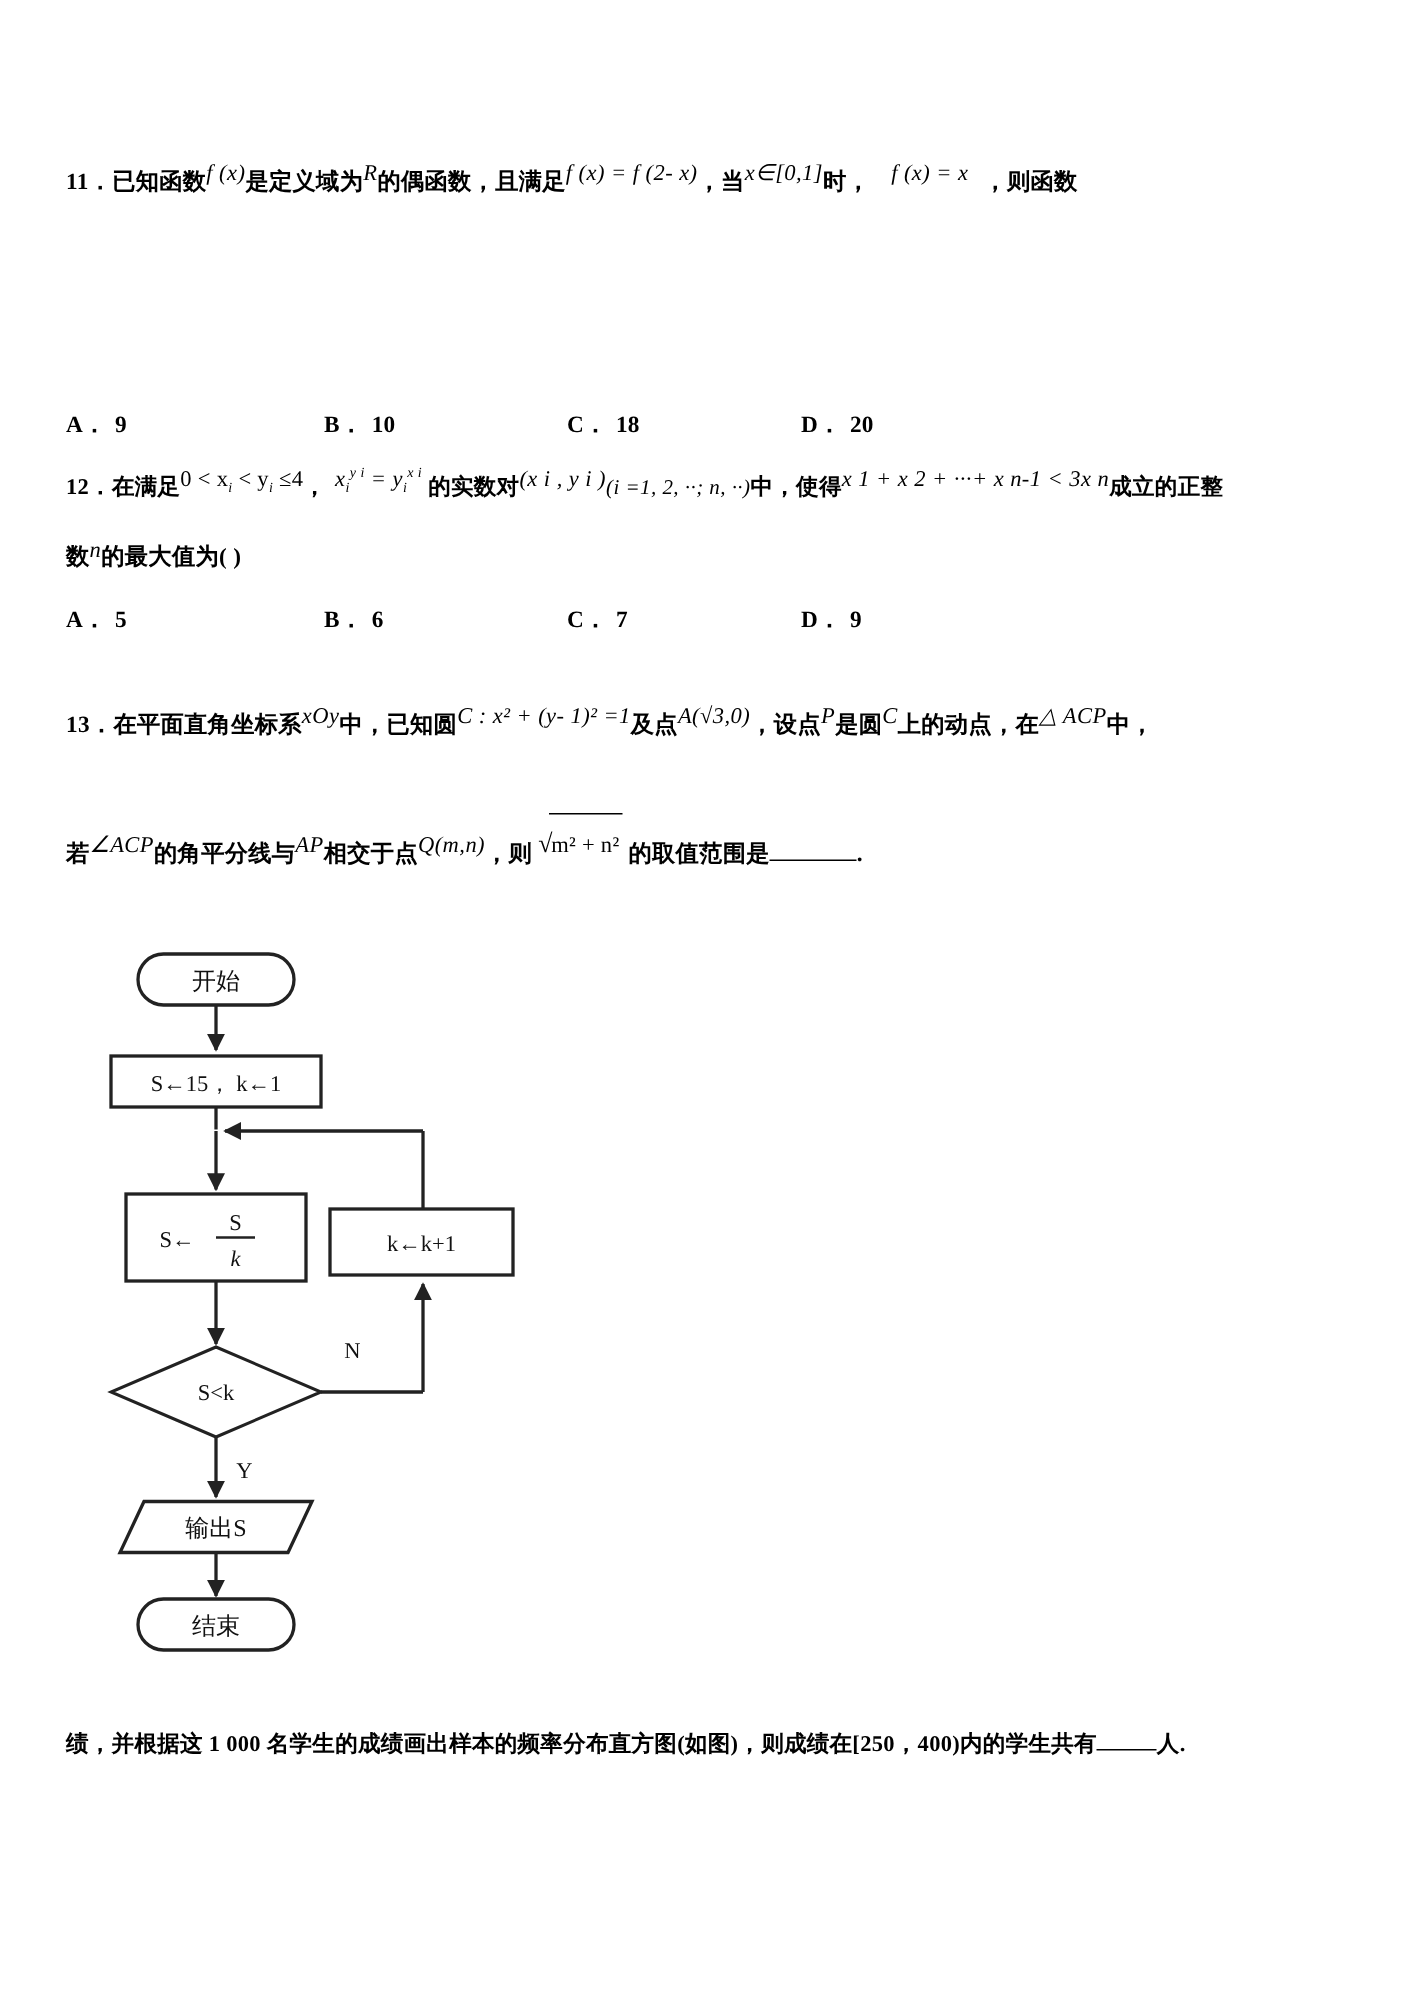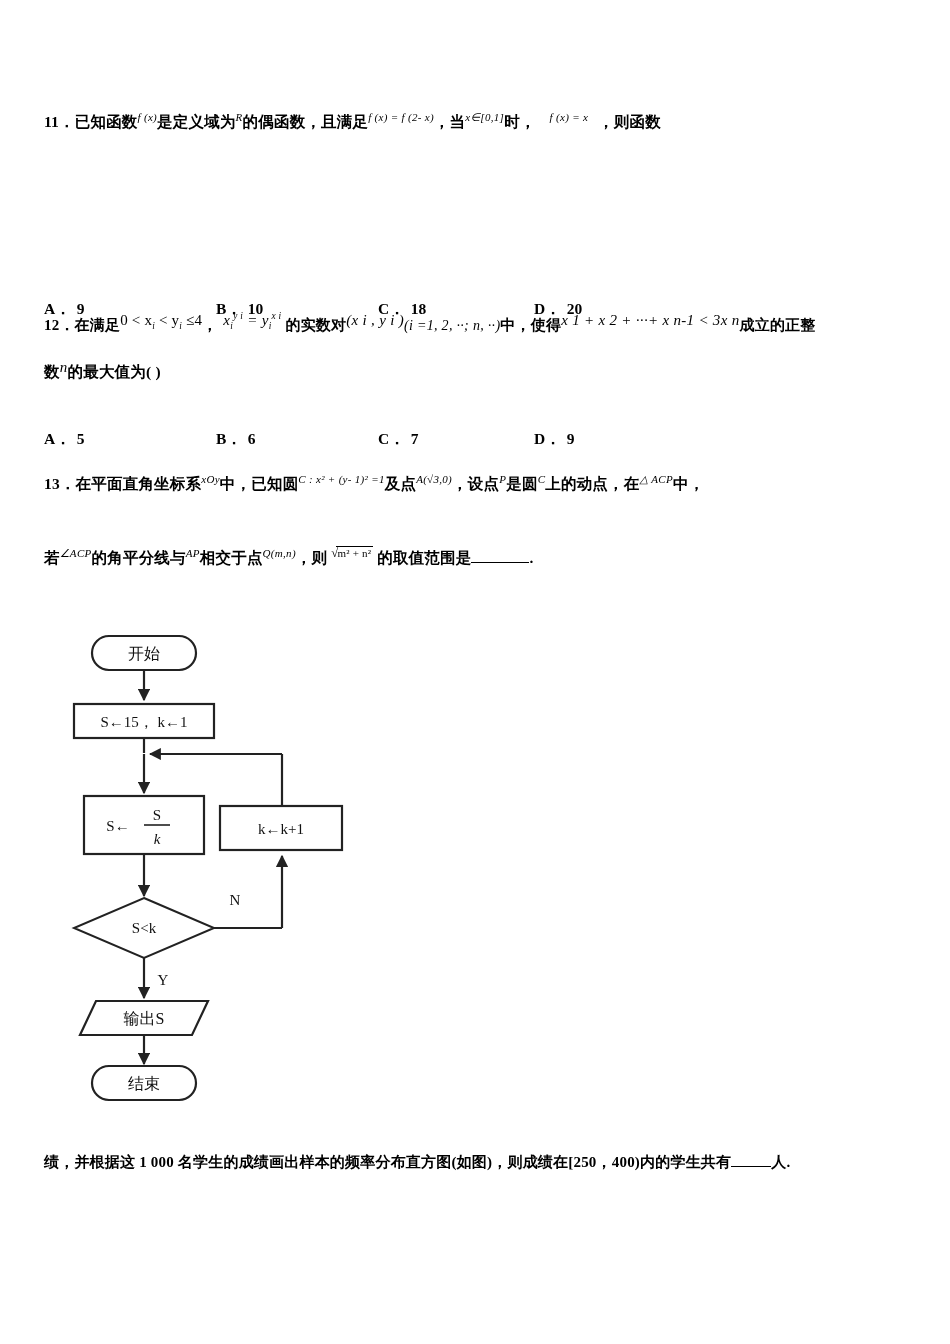--- a/index.html
+++ b/index.html
@@ -32,21 +32,21 @@
   }
   .mathr {
     font-family:"Liberation Serif", serif;
     font-style:normal;
     font-weight:400;
   }
   .sup { font-size:0.62em; vertical-align:super; font-style:italic; }
   .sub { font-size:0.62em; vertical-align:sub; font-style:italic; }
 
   
-  .raise { position:relative; top:-6px; font-size:11px; }
+  .raise { position:relative; top:-6px; font-size:15px; }
   .raise2 { position:relative; top:-5px; font-size:15px; }
 
   
   .frac {
     display:inline-block;
     vertical-align:-0.45em;
     text-align:center;
     font-style:italic;
     font-weight:400;
     font-size:15px;
@@ -55,27 +55,27 @@
   }
   .frac .num { display:block; padding:0 3px; }
   .frac .den { display:block; padding:0 3px; border-top:1.3px solid #000; }
 
   
   .rad { display:inline-block; position:relative; font-style:normal; font-weight:400; }
   .rad > .sign { font-size:1.15em; }
   .rad > .body {
     display:inline-block;
     border-top:1.2px solid #000;
-    padding:0 2px 0 1px;
+    padding:12px 2px 0 1px;
     margin-left:-2px;
   }
 
   
   .choices { position:absolute; font-weight:700; font-size:15.5px; white-space:nowrap; }
-  .choices span.opt { position:absolute;margin-top:26px; }
+  .choices span.opt { position:absolute; }
 
   
   .blank { display:inline-block; border-bottom:1.6px solid #000; }
 
   
   #flowchart { position:absolute; left:60px; top:628px; width:340px; height:480px; }
   #flowchart svg { display:block; }
   .fc-label {
     font-family:"Liberation Serif", serif;
     font-size:15px;

